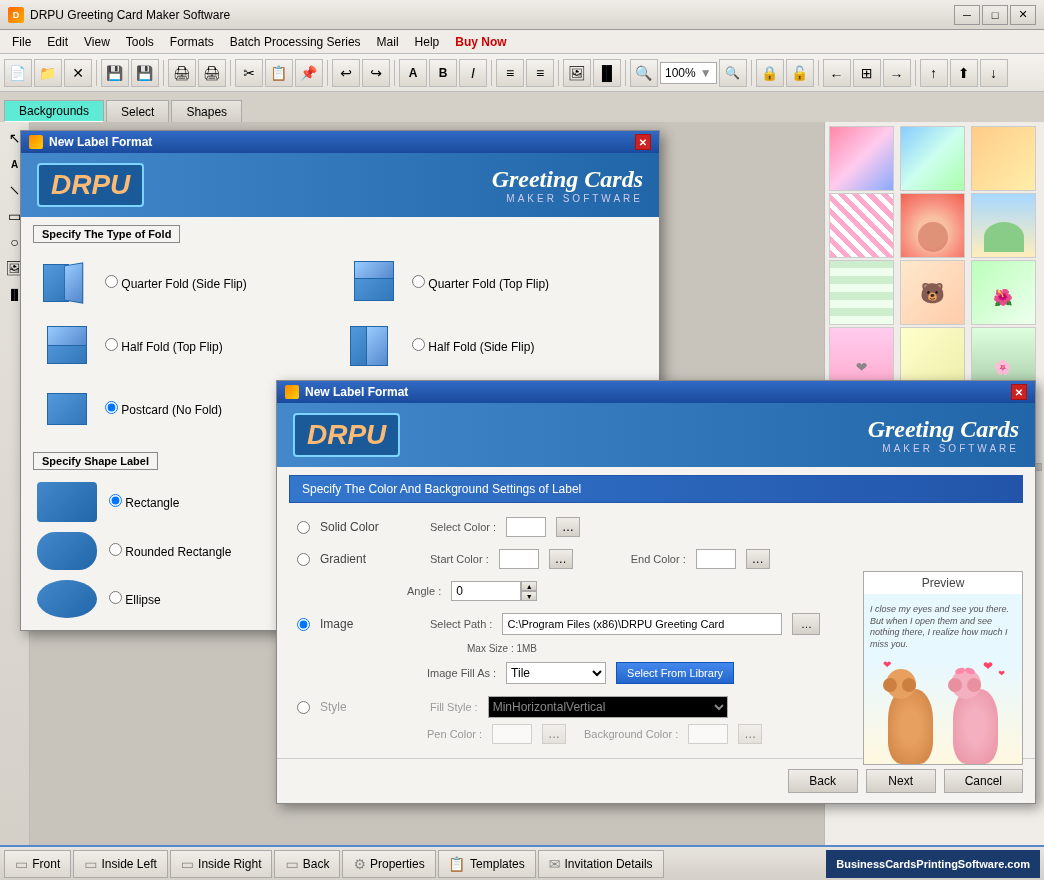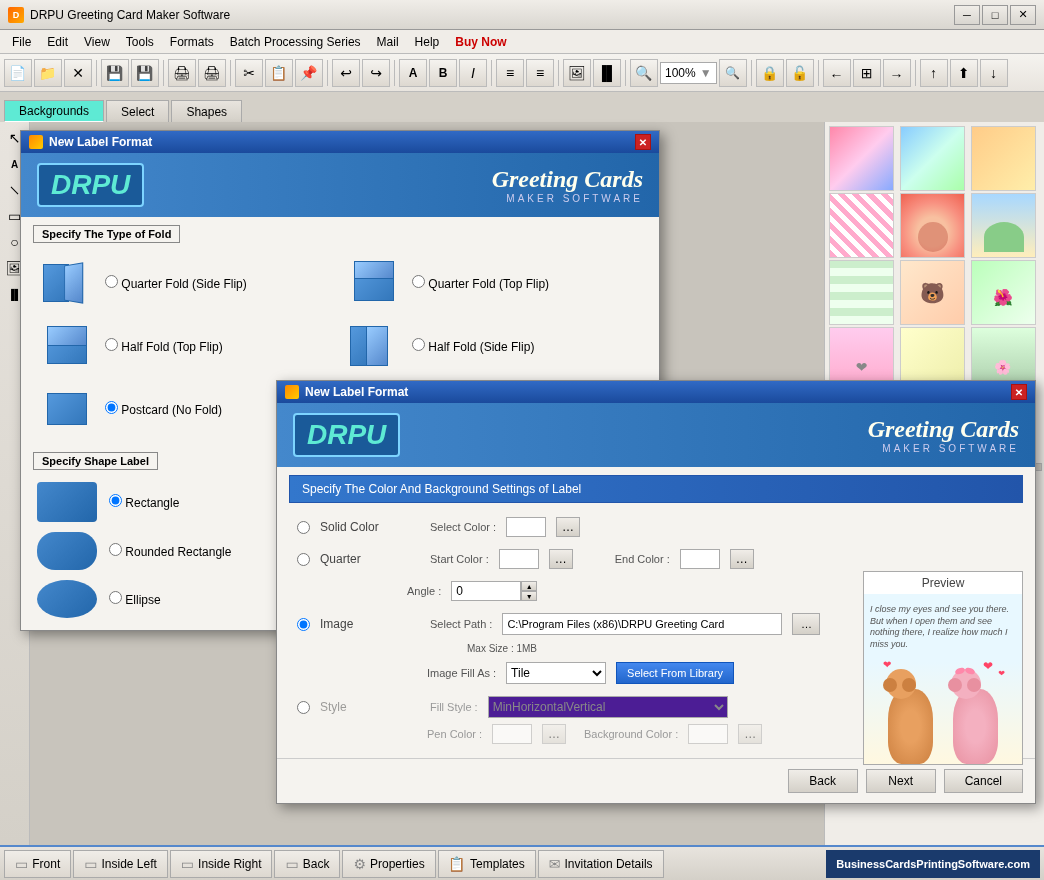--- a/index.html
+++ b/index.html
@@ -218,21 +218,21 @@
     }
     .dialog-header-gradient {
       background: linear-gradient(to right, #4488cc, #2266aa);
       padding: 10px 16px;
       display: flex;
       align-items: center;
       justify-content: space-between;
     }
     .drpu-logo {
       background: #1a5a99;
-      color: #5eead4;
+      color: #fdba74;
       font-size: 28px;
       font-weight: bold;
       font-style: italic;
       padding: 4px 12px;
       border: 2px solid #7dd4ff;
       border-radius: 4px;
     }
     .greeting-cards-text {
       text-align: right;
       color: white;
@@ -374,21 +374,21 @@
       border: 1px solid #1155bb;
       padding: 3px 10px;
       font-size: 11px;
       cursor: pointer;
       height: 22px;
     }
 
     .fill-style-select {
       width: 240px; height: 22px;
       border: 1px solid #aaa;
-      background: #4c1d95;
+      background: #000000;
       font-size: 12px;
       color: #888;
     }
 
     .preview-area {
       position: absolute;
       right: 12px;
       top: 60px;
       width: 160px;
       background: white;
@@ -749,25 +749,25 @@
     <div class="color-row">
       <input type="radio" name="color-type" style="">
       <span class="color-label">Solid Color</span>
       <span style="font-size:11px; color:#555; margin-left:20px;">Select Color :</span>
       <div class="color-swatch"></div>
       <div class="color-btn-dots">…</div>
     </div>
 
     <div class="color-row">
       <input type="radio" name="color-type" style="">
-      <span class="color-label">Quarter</span>
+      <span class="color-label">Gradient</span>
       <span style="font-size:11px; color:#555; margin-left:20px;">Start Color :</span>
       <div class="color-swatch"></div>
       <div class="color-btn-dots">…</div>
-      <span style="font-size:11px; color:#555; margin-left:4px;padding-left:28px;">End Color :</span>
+      <span style="font-size:11px; color:#555; margin-left:20px;padding-left:28px;">End Color :</span>
       <div class="color-swatch"></div>
       <div class="color-btn-dots">…</div>
     </div>
 
     <div class="color-row" style="padding-left: 130px;">
       <span style="font-size:11px; color:#555;">Angle :</span>
       <div style="display:flex; align-items:center; gap:0;">
         <input class="angle-input" type="text" value="0" style="">
         <div class="angle-spin">
           <div class="angle-spin-btn">▲</div>

